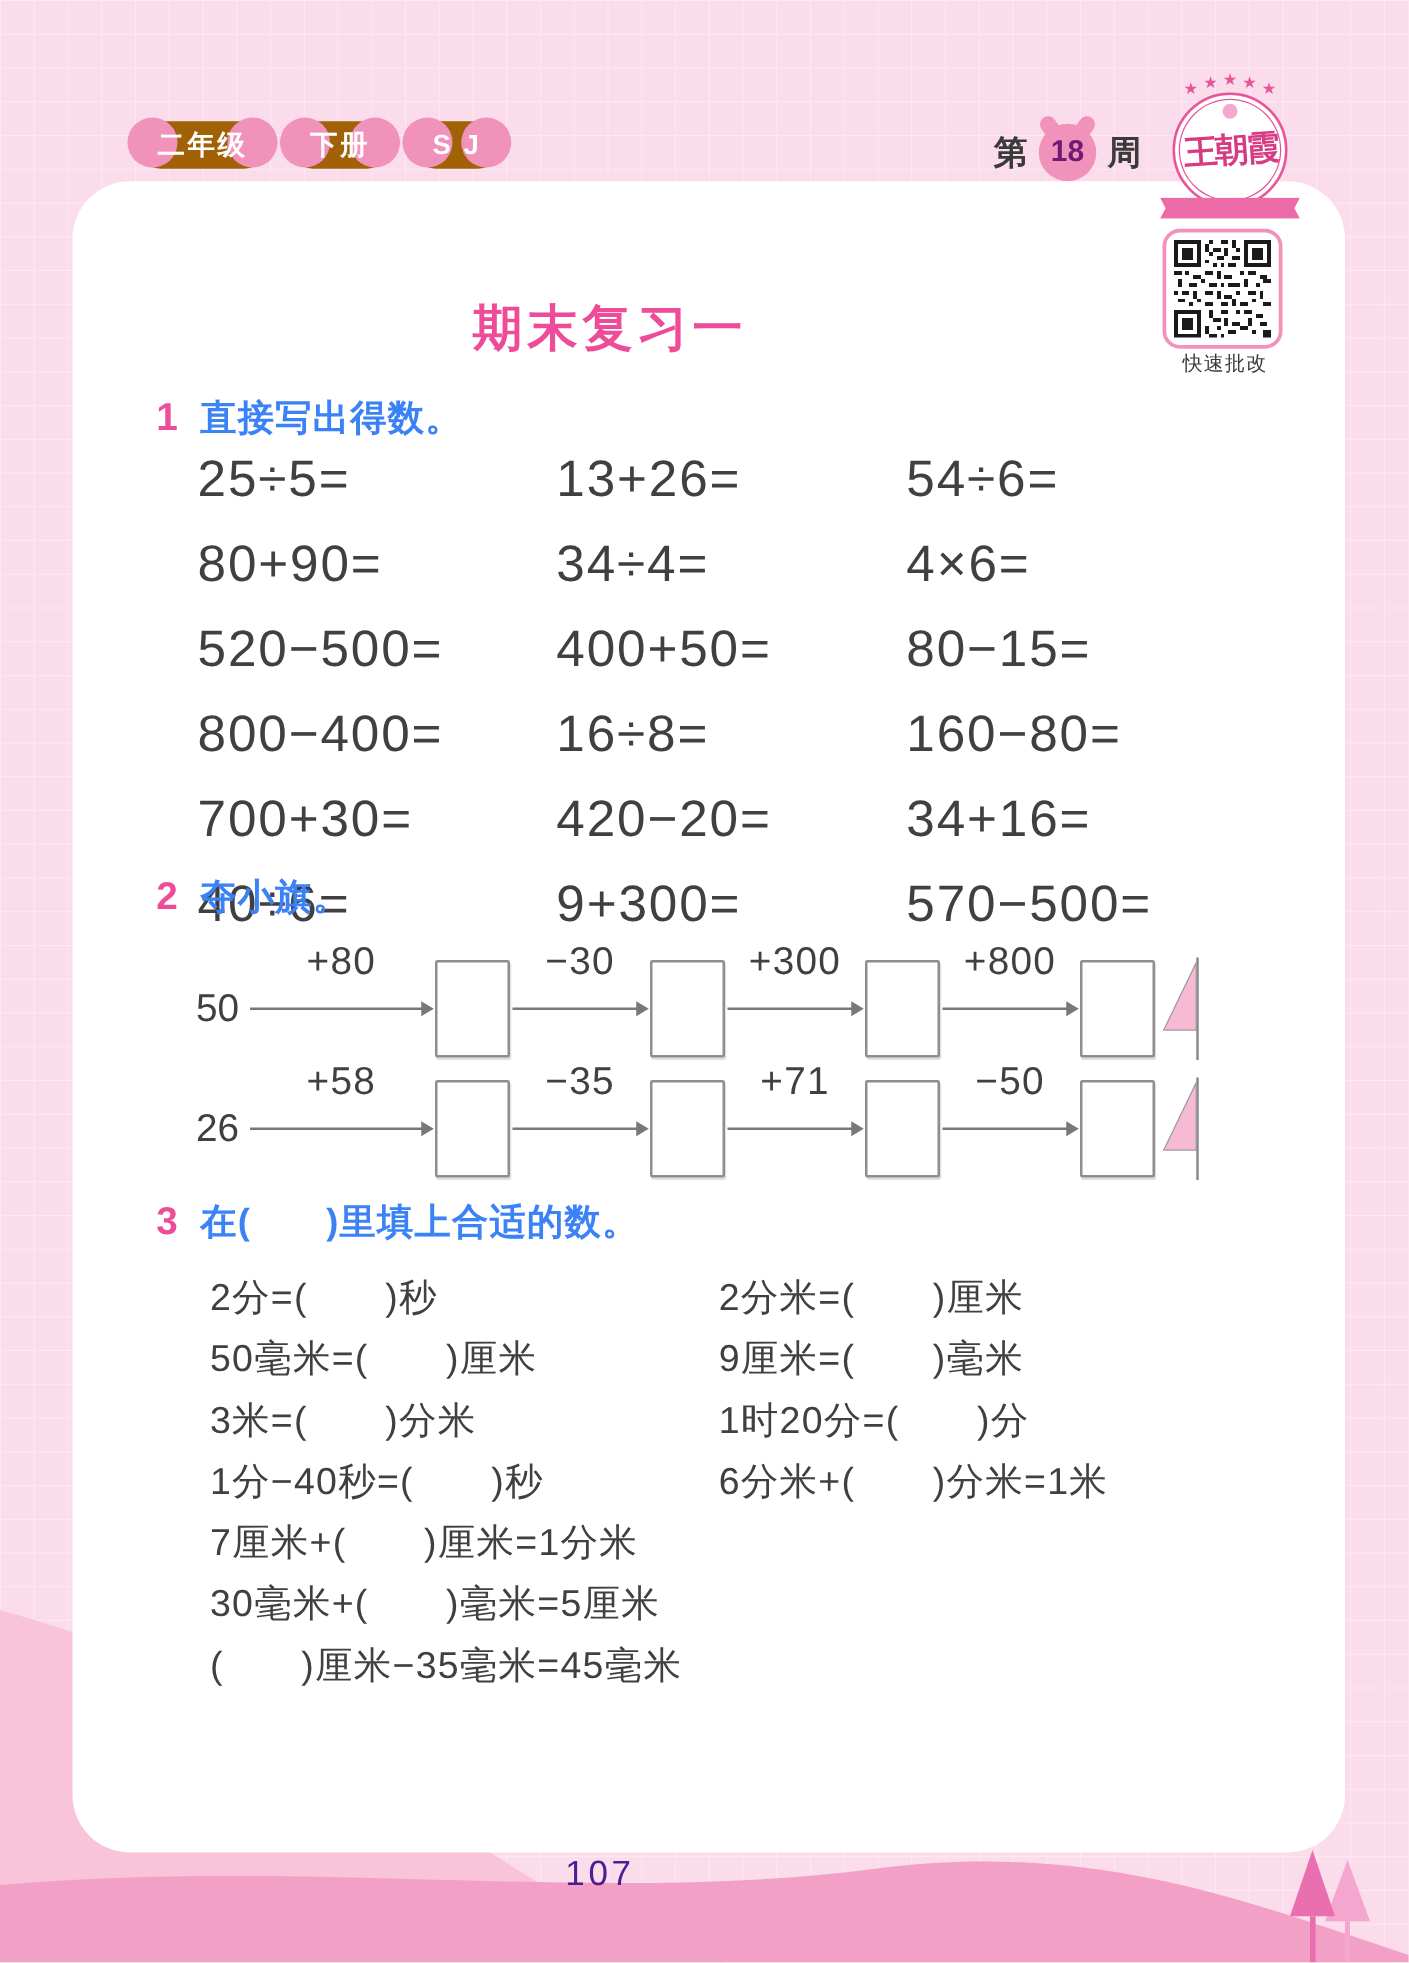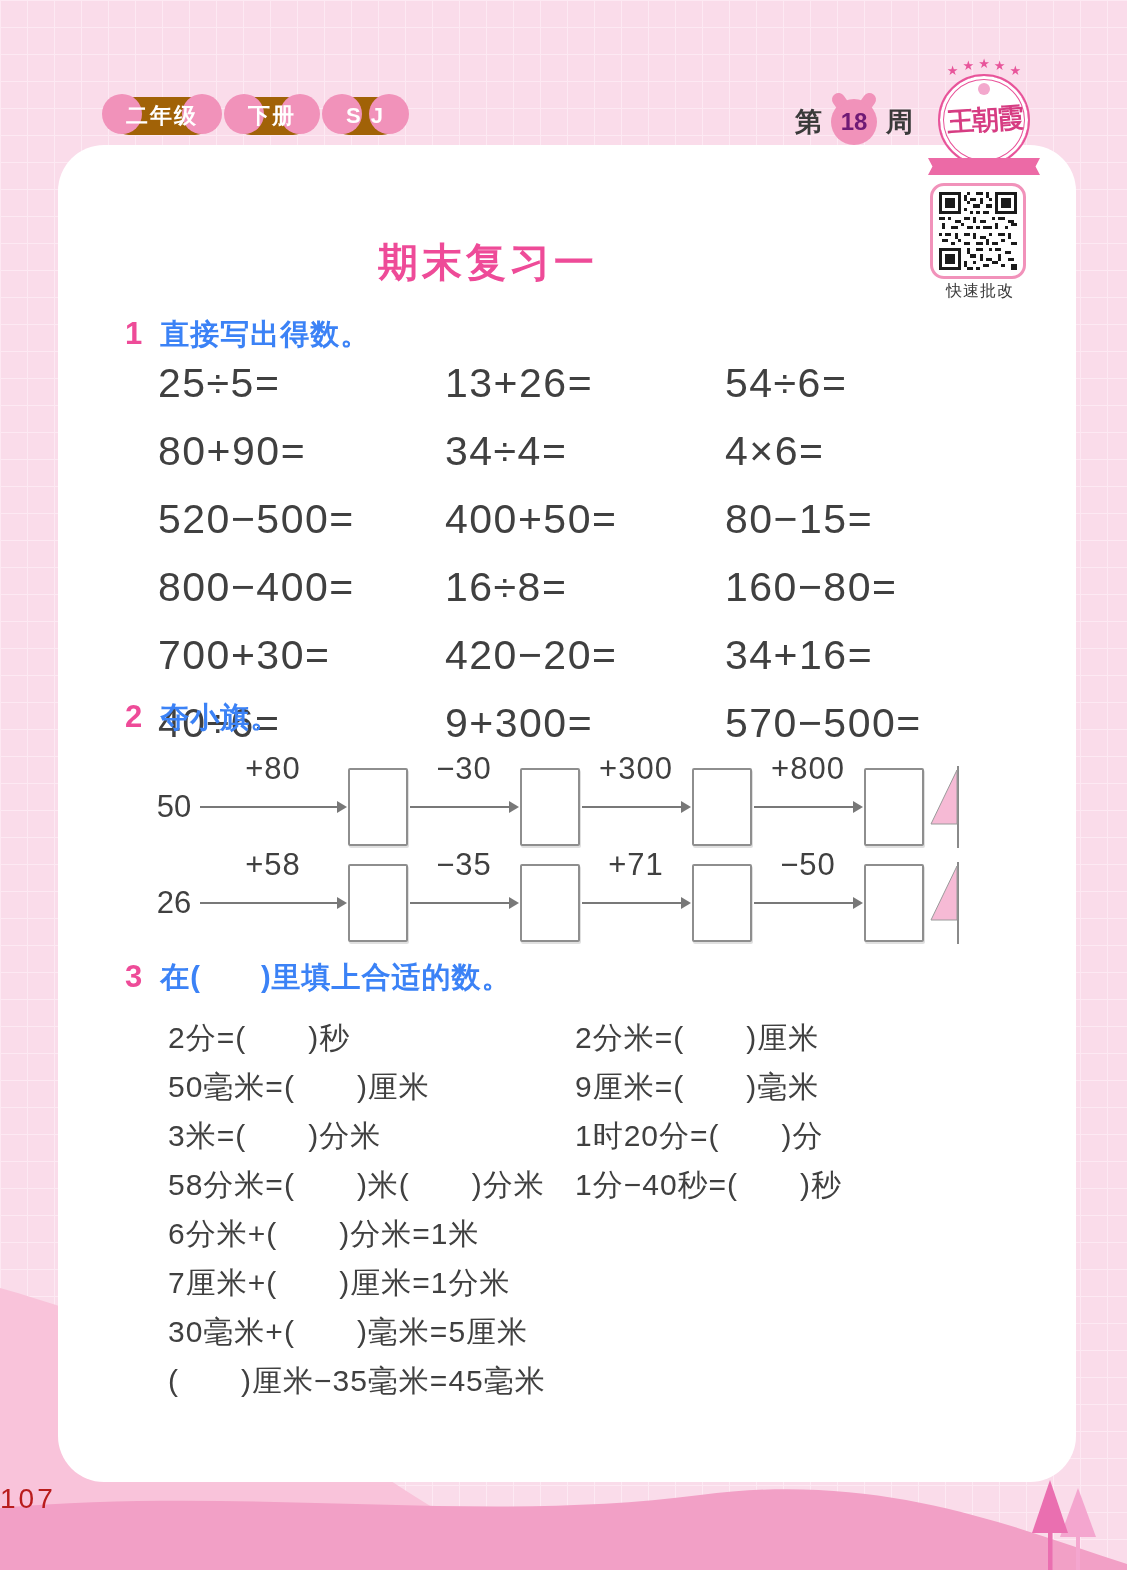--- a/index.html
+++ b/index.html
@@ -94,22 +94,22 @@
   .flag { margin-left:4px; }
 
   
   .s3-grid { position:absolute; left:110px; top:873px; width:880px;
     display:grid; grid-template-columns:407px auto; row-gap:8px;
     font-size:30px; color:#404040; letter-spacing:1px; }
   .s3-grid .full { grid-column:1 / span 2; }
 
   
   .footer-art { position:absolute; left:0; bottom:0; width:1127px; height:320px; z-index:0; }
-  .page-num { position:absolute; left:0; top:1483px; width:960px; 
-    color:#b91c1c; font-size:28px; letter-spacing:3px; z-index:2; }
+  .page-num { position:absolute; left:0; top:1483px; width:960px; text-align:center;
+    color:#4c1d95; font-size:28px; letter-spacing:3px; z-index:2; }
 </style>
 </head>
 <body>
 
 <svg class="footer-art" viewBox="0 0 1127 320" preserveAspectRatio="none" aria-hidden="true">
   <path d="M0,38 C150,80 260,140 360,210 C440,266 520,310 580,320 L0,320 Z" fill="#f9c3da"></path>
   <path d="M0,258 C250,236 480,274 700,245 C880,221 1010,276 1127,314 L1127,320 L0,320 Z" fill="#f2a0c6"></path>
   <g>
     <rect x="1076" y="287" width="4" height="33" fill="#f4a6cf"></rect>
     <polygon points="1060,287 1078,238 1096,287" fill="#f4a6cf"></polygon>
@@ -251,21 +251,20 @@
     <span class="sec-num">3</span>
     <span class="sec-title">在(　　)里填上合适的数。</span>
   </div>
   <div class="s3-grid">
     <span>2分=(　　)秒</span>
     <span>2分米=(　　)厘米</span>
     <span>50毫米=(　　)厘米</span>
     <span>9厘米=(　　)毫米</span>
     <span>3米=(　　)分米</span>
     <span>1时20分=(　　)分</span>
-    <span>58分米=(　　)米(　　)分米</span>
     <span>1分−40秒=(　　)秒</span>
     <span>6分米+(　　)分米=1米</span>
     <span class="full">7厘米+(　　)厘米=1分米</span>
     <span class="full">30毫米+(　　)毫米=5厘米</span>
     <span class="full">(　　)厘米−35毫米=45毫米</span>
   </div>
 
 </div>
 
 <div class="page-num">107</div>

